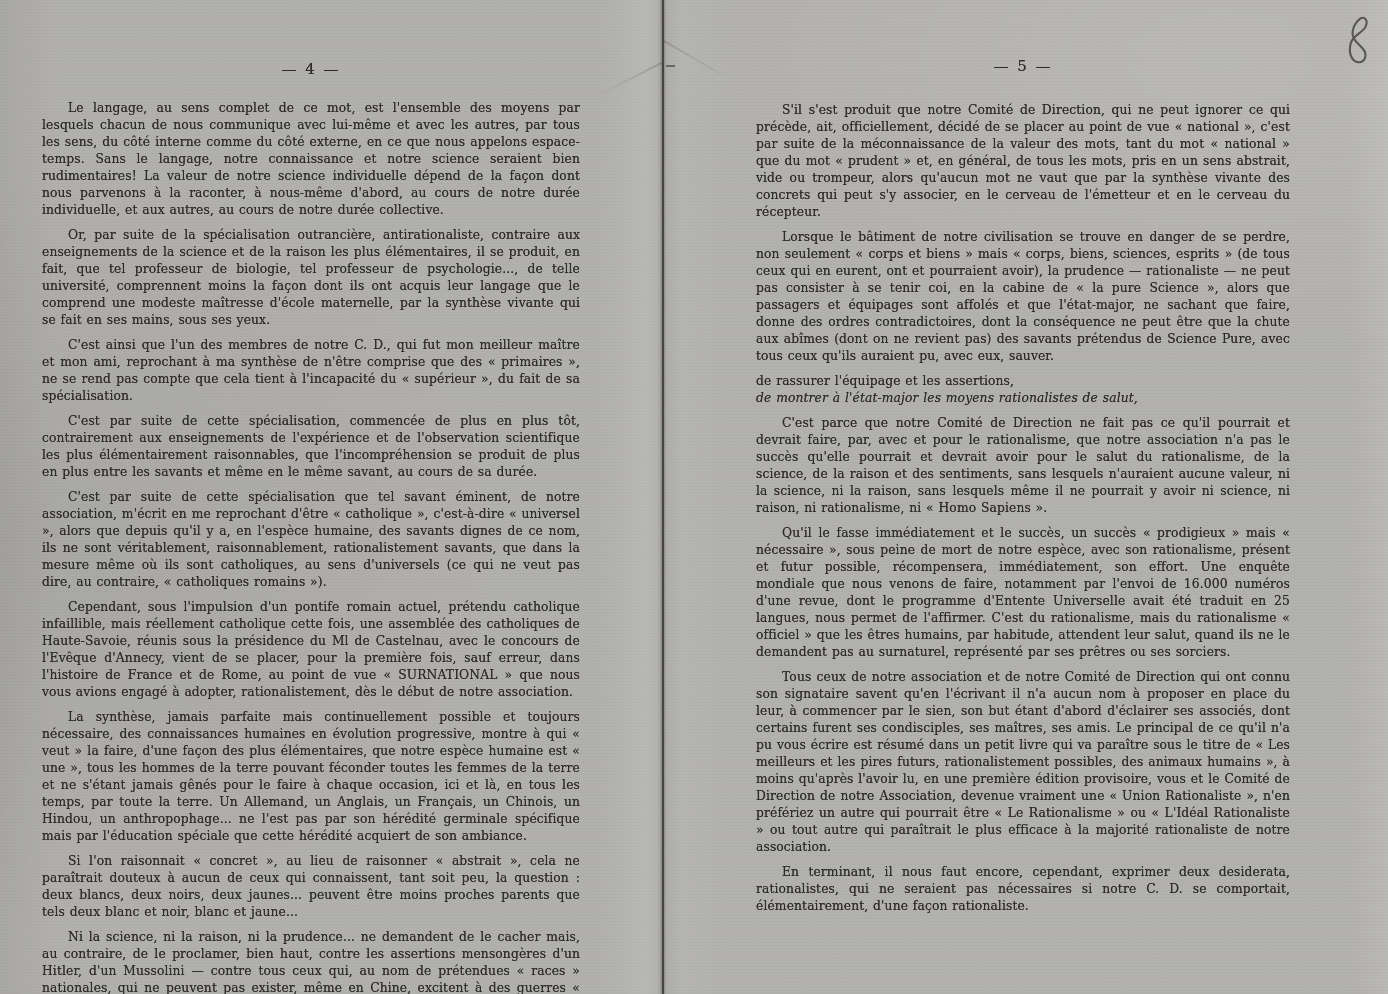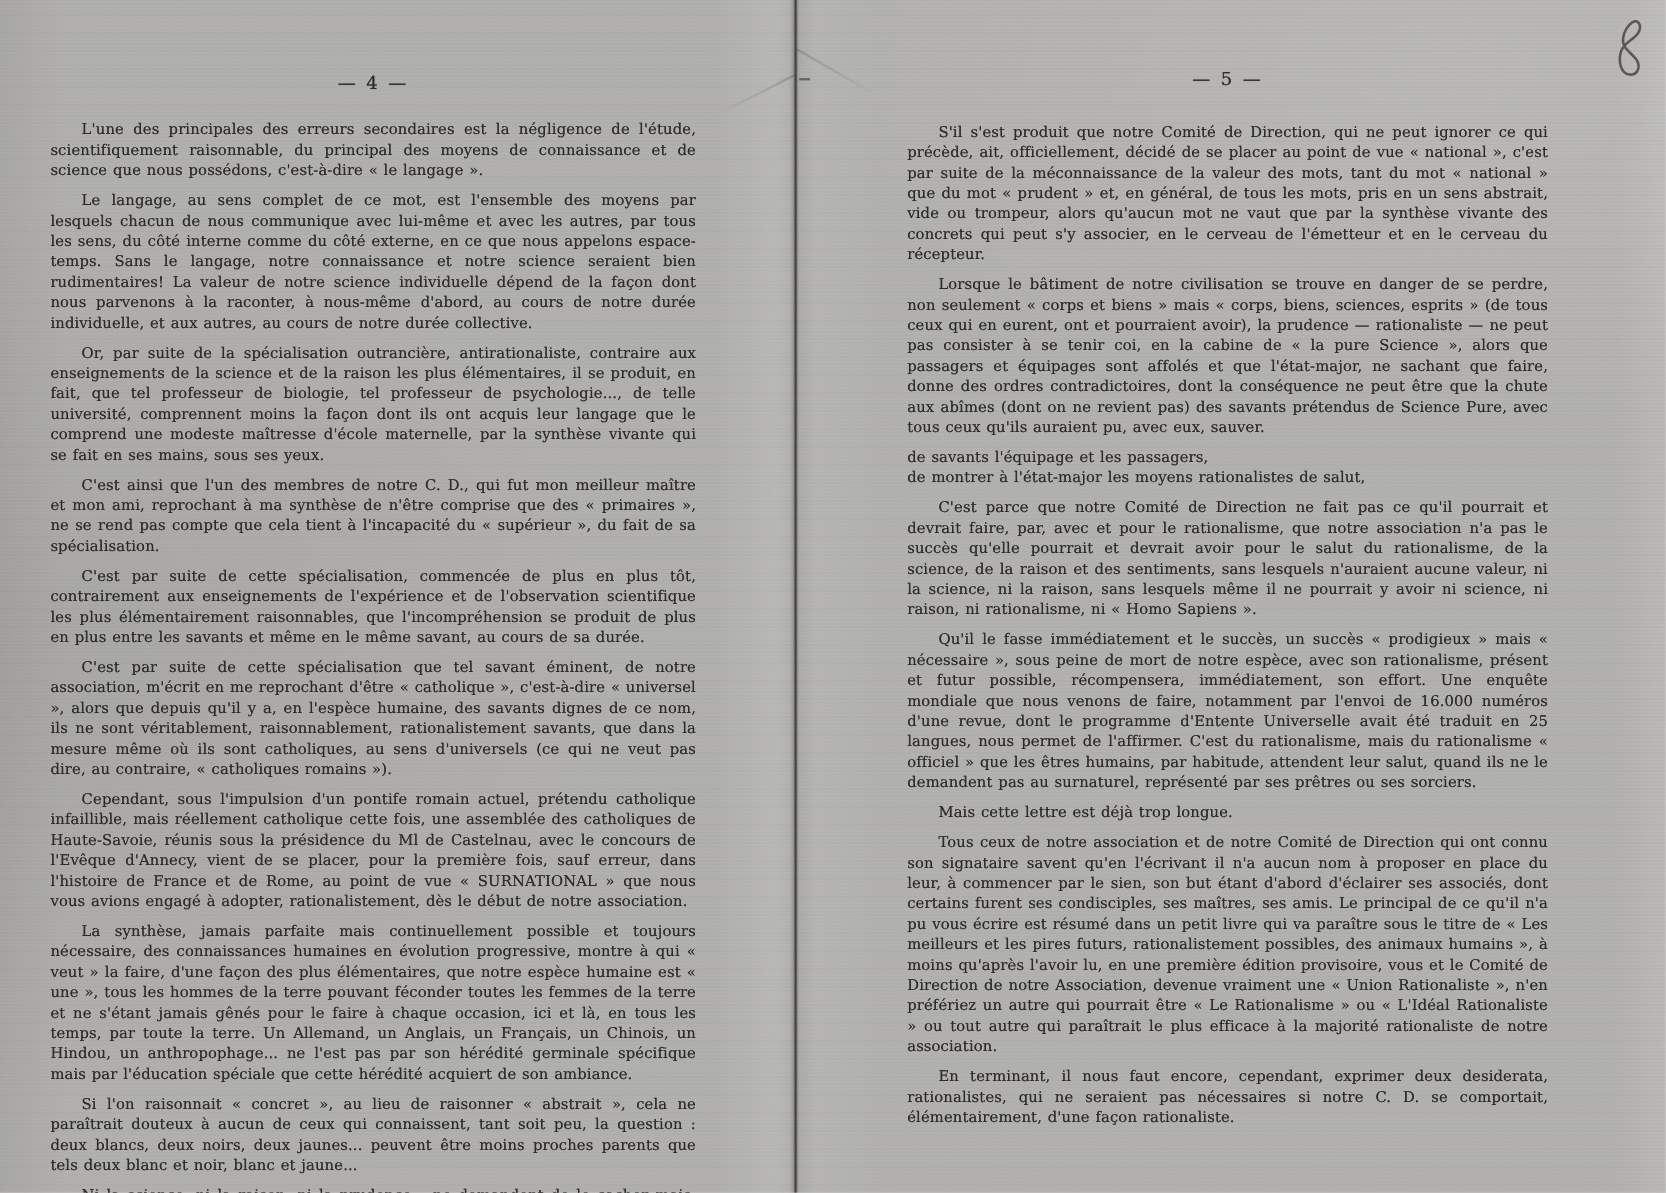--- a/index.html
+++ b/index.html
@@ -30,21 +30,21 @@
   .page-right .page-header{left:91px;width:534px;top:57px;}
   .page-text{
     position:absolute;text-align:justify;
     font-size:12.3px;line-height:17px;letter-spacing:.12px;word-spacing:.06em;
     text-shadow:0 0 .55px rgba(46,44,40,.75);
   }
   .page-left .page-text{left:42px;width:538px;top:100px;}
   .page-right .page-text{left:91px;width:534px;top:102px;}
   .para{margin:8px 0 0 0;text-indent:26px;}
   .para:first-child{margin-top:0;}
-  .para.flush{margin-top:0;text-indent:0;}
+  .para.flush{margin-top:0;text-indent:0;font-style:italic;}
   .para.flush-gap{margin-top:8px;text-indent:0;}
   
   .fold-band{
     position:absolute;left:598px;top:0;width:134px;height:994px;pointer-events:none;
     background:linear-gradient(90deg,
       rgba(0,0,0,0) 0%, rgba(255,255,255,0.10) 36%, rgba(255,255,255,0.04) 44%,
       rgba(0,0,0,0.10) 47.5%, rgba(0,0,0,0.02) 52%, rgba(255,255,255,0.05) 62%, rgba(0,0,0,0) 100%);
   }
   .fold-line{
     position:absolute;left:662px;top:0;width:2px;height:994px;pointer-events:none;
@@ -70,43 +70,41 @@
   .noise{position:absolute;inset:0;opacity:.06;pointer-events:none;mix-blend-mode:multiply;}
 </style>
 </head>
 <body>
 
 <div class="sheet">
 
   <div class="page page-left">
     <div class="page-header">— 4 —</div>
     <div class="page-text">
-        <p class="para indent">L'une des principales des erreurs secondaires est la négligence de l'étude, scientifiquement raisonnable, du principal des moyens de connaissance et de science que nous possédons, c'est-à-dire « le langage ».</p>
         <p class="para indent">Le langage, au sens complet de ce mot, est l'ensemble des moyens par lesquels chacun de nous communique avec lui-même et avec les autres, par tous les sens, du côté interne comme du côté externe, en ce que nous appelons espace-temps. Sans le langage, notre connaissance et notre science seraient bien rudimentaires! La valeur de notre science individuelle dépend de la façon dont nous parvenons à la raconter, à nous-même d'abord, au cours de notre durée individuelle, et aux autres, au cours de notre durée collective.</p>
         <p class="para indent">Or, par suite de la spécialisation outrancière, antirationaliste, contraire aux enseignements de la science et de la raison les plus élémentaires, il se produit, en fait, que tel professeur de biologie, tel professeur de psychologie..., de telle université, comprennent moins la façon dont ils ont acquis leur langage que le comprend une modeste maîtresse d'école maternelle, par la synthèse vivante qui se fait en ses mains, sous ses yeux.</p>
         <p class="para indent">C'est ainsi que l'un des membres de notre C. D., qui fut mon meilleur maître et mon ami, reprochant à ma synthèse de n'être comprise que des « primaires », ne se rend pas compte que cela tient à l'incapacité du « supérieur », du fait de sa spécialisation.</p>
         <p class="para indent">C'est par suite de cette spécialisation, commencée de plus en plus tôt, contrairement aux enseignements de l'expérience et de l'observation scientifique les plus élémentairement raisonnables, que l'incompréhension se produit de plus en plus entre les savants et même en le même savant, au cours de sa durée.</p>
         <p class="para indent">C'est par suite de cette spécialisation que tel savant éminent, de notre association, m'écrit en me reprochant d'être « catholique », c'est-à-dire « universel », alors que depuis qu'il y a, en l'espèce humaine, des savants dignes de ce nom, ils ne sont véritablement, raisonnablement, rationalistement savants, que dans la mesure même où ils sont catholiques, au sens d'universels (ce qui ne veut pas dire, au contraire, « catholiques romains »).</p>
         <p class="para indent">Cependant, sous l'impulsion d'un pontife romain actuel, prétendu catholique infaillible, mais réellement catholique cette fois, une assemblée des catholiques de Haute-Savoie, réunis sous la présidence du Ml de Castelnau, avec le concours de l'Evêque d'Annecy, vient de se placer, pour la première fois, sauf erreur, dans l'histoire de France et de Rome, au point de vue « SURNATIONAL » que nous vous avions engagé à adopter, rationalistement, dès le début de notre association.</p>
         <p class="para indent">La synthèse, jamais parfaite mais continuellement possible et toujours nécessaire, des connaissances humaines en évolution progressive, montre à qui « veut » la faire, d'une façon des plus élémentaires, que notre espèce humaine est « une », tous les hommes de la terre pouvant féconder toutes les femmes de la terre et ne s'étant jamais gênés pour le faire à chaque occasion, ici et là, en tous les temps, par toute la terre. Un Allemand, un Anglais, un Français, un Chinois, un Hindou, un anthropophage... ne l'est pas par son hérédité germinale spécifique mais par l'éducation spéciale que cette hérédité acquiert de son ambiance.</p>
         <p class="para indent">Si l'on raisonnait « concret », au lieu de raisonner « abstrait », cela ne paraîtrait douteux à aucun de ceux qui connaissent, tant soit peu, la question : deux blancs, deux noirs, deux jaunes... peuvent être moins proches parents que tels deux blanc et noir, blanc et jaune...</p>
         <p class="para indent">Ni la science, ni la raison, ni la prudence... ne demandent de le cacher mais, au contraire, de le proclamer, bien haut, contre les assertions mensongères d'un Hitler, d'un Mussolini — contre tous ceux qui, au nom de prétendues « races » nationales, qui ne peuvent pas exister, même en Chine, excitent à des guerres « pronationales » insensées, jusqu'aux enfants, jusqu'aux petites filles de ceux qu'ils sont parvenus à dominer en les trompant et qu'ils trompent en les dominant.</p>
       </div>
   </div>
 
   <div class="page page-right">
     <div class="page-header">— 5 —</div>
     <div class="page-text">
         <p class="para indent">S'il s'est produit que notre Comité de Direction, qui ne peut ignorer ce qui précède, ait, officiellement, décidé de se placer au point de vue « national », c'est par suite de la méconnaissance de la valeur des mots, tant du mot « national » que du mot « prudent » et, en général, de tous les mots, pris en un sens abstrait, vide ou trompeur, alors qu'aucun mot ne vaut que par la synthèse vivante des concrets qui peut s'y associer, en le cerveau de l'émetteur et en le cerveau du récepteur.</p>
         <p class="para indent">Lorsque le bâtiment de notre civilisation se trouve en danger de se perdre, non seulement « corps et biens » mais « corps, biens, sciences, esprits » (de tous ceux qui en eurent, ont et pourraient avoir), la prudence — rationaliste — ne peut pas consister à se tenir coi, en la cabine de « la pure Science », alors que passagers et équipages sont affolés et que l'état-major, ne sachant que faire, donne des ordres contradictoires, dont la conséquence ne peut être que la chute aux abîmes (dont on ne revient pas) des savants prétendus de Science Pure, avec tous ceux qu'ils auraient pu, avec eux, sauver.</p>
-        <p class="para flush-gap">de savants l'équipage et les passagers,</p>
+        <p class="para flush-gap">de rassurer l'équipage et les assertions,</p>
         <p class="para flush">de montrer à l'état-major les moyens rationalistes de salut,</p>
         <p class="para indent">C'est parce que notre Comité de Direction ne fait pas ce qu'il pourrait et devrait faire, par, avec et pour le rationalisme, que notre association n'a pas le succès qu'elle pourrait et devrait avoir pour le salut du rationalisme, de la science, de la raison et des sentiments, sans lesquels n'auraient aucune valeur, ni la science, ni la raison, sans lesquels même il ne pourrait y avoir ni science, ni raison, ni rationalisme, ni « Homo Sapiens ».</p>
         <p class="para indent">Qu'il le fasse immédiatement et le succès, un succès « prodigieux » mais « nécessaire », sous peine de mort de notre espèce, avec son rationalisme, présent et futur possible, récompensera, immédiatement, son effort. Une enquête mondiale que nous venons de faire, notamment par l'envoi de 16.000 numéros d'une revue, dont le programme d'Entente Universelle avait été traduit en 25 langues, nous permet de l'affirmer. C'est du rationalisme, mais du rationalisme « officiel » que les êtres humains, par habitude, attendent leur salut, quand ils ne le demandent pas au surnaturel, représenté par ses prêtres ou ses sorciers.</p>
-        <p class="para indent">Mais cette lettre est déjà trop longue.</p>
         <p class="para indent">Tous ceux de notre association et de notre Comité de Direction qui ont connu son signataire savent qu'en l'écrivant il n'a aucun nom à proposer en place du leur, à commencer par le sien, son but étant d'abord d'éclairer ses associés, dont certains furent ses condisciples, ses maîtres, ses amis. Le principal de ce qu'il n'a pu vous écrire est résumé dans un petit livre qui va paraître sous le titre de « Les meilleurs et les pires futurs, rationalistement possibles, des animaux humains », à moins qu'après l'avoir lu, en une première édition provisoire, vous et le Comité de Direction de notre Association, devenue vraiment une « Union Rationaliste », n'en préfériez un autre qui pourrait être « Le Rationalisme » ou « L'Idéal Rationaliste » ou tout autre qui paraîtrait le plus efficace à la majorité rationaliste de notre association.</p>
         <p class="para indent">En terminant, il nous faut encore, cependant, exprimer deux desiderata, rationalistes, qui ne seraient pas nécessaires si notre C. D. se comportait, élémentairement, d'une façon rationaliste.</p>
       </div>
   </div>
 
   <div class="fold-band"></div>
   <div class="fold-line"></div>
   <div class="fold-tick"></div>
   <div class="crease-left"></div>
   <div class="crease-right"></div>

